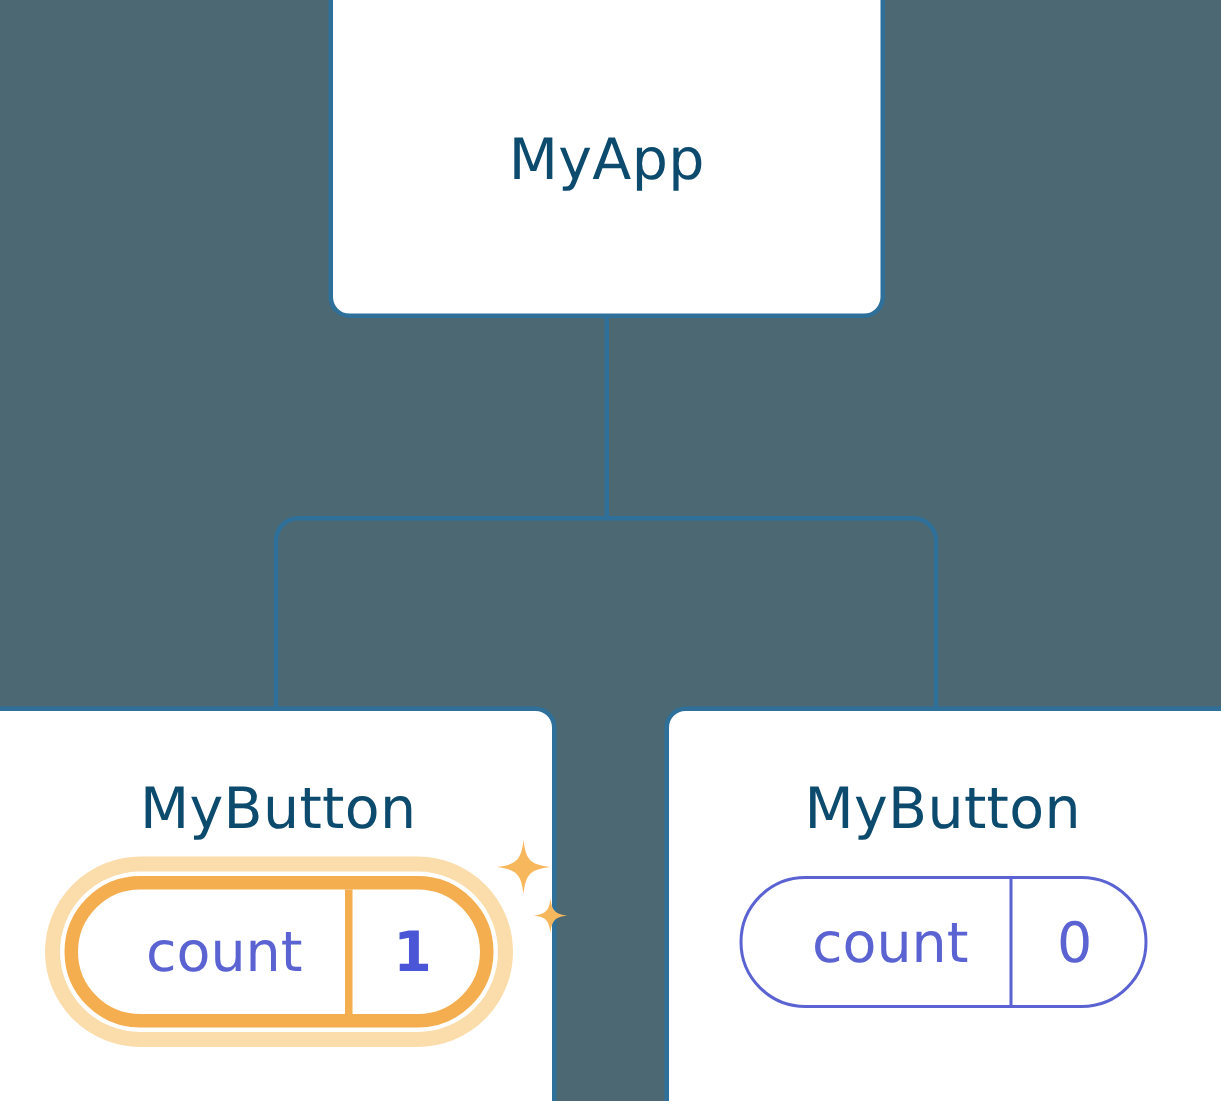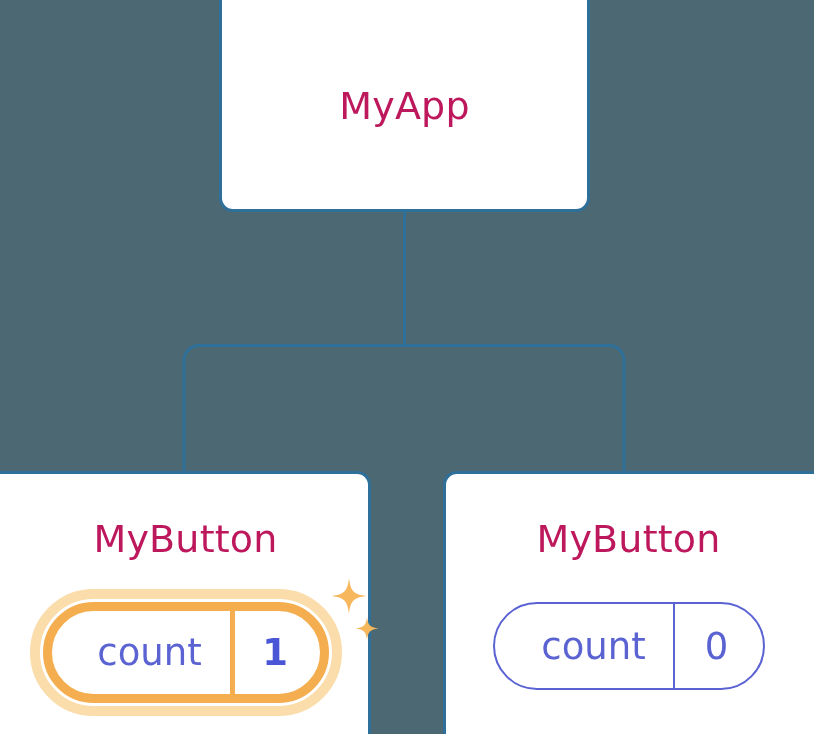--- a/index.html
+++ b/index.html
@@ -39,21 +39,21 @@
     background: #ffffff;
     border: 3px solid #2e7099;
     border-radius: 14px;
     box-sizing: border-box;
     display: flex;
     flex-direction: column;
     align-items: center;
   }
 
   .node-title {
-    color: #be185d;
+    color: #0c4a6e;
     font-size: 38px;
     font-weight: 400;
     letter-spacing: 0.2px;
     line-height: 1;
     white-space: nowrap;
   }
 
   
   #node-root {
     left: 219px;
@@ -80,21 +80,21 @@
     width: 385px;
     height: 277px;
     padding-right: 14px;
   }
   #node-child-0 .node-title { margin-top: 46px; }
   #node-child-1 .node-title { margin-top: 46px; }
 
   
   .pill-wrap {
     position: relative;
-    margin-top: 44px;
+    margin-top: 26px;
     display: flex;
     align-items: center;
     justify-content: center;
   }
 
   .pill {
     position: relative;
     display: flex;
     align-items: stretch;
     box-sizing: border-box;

